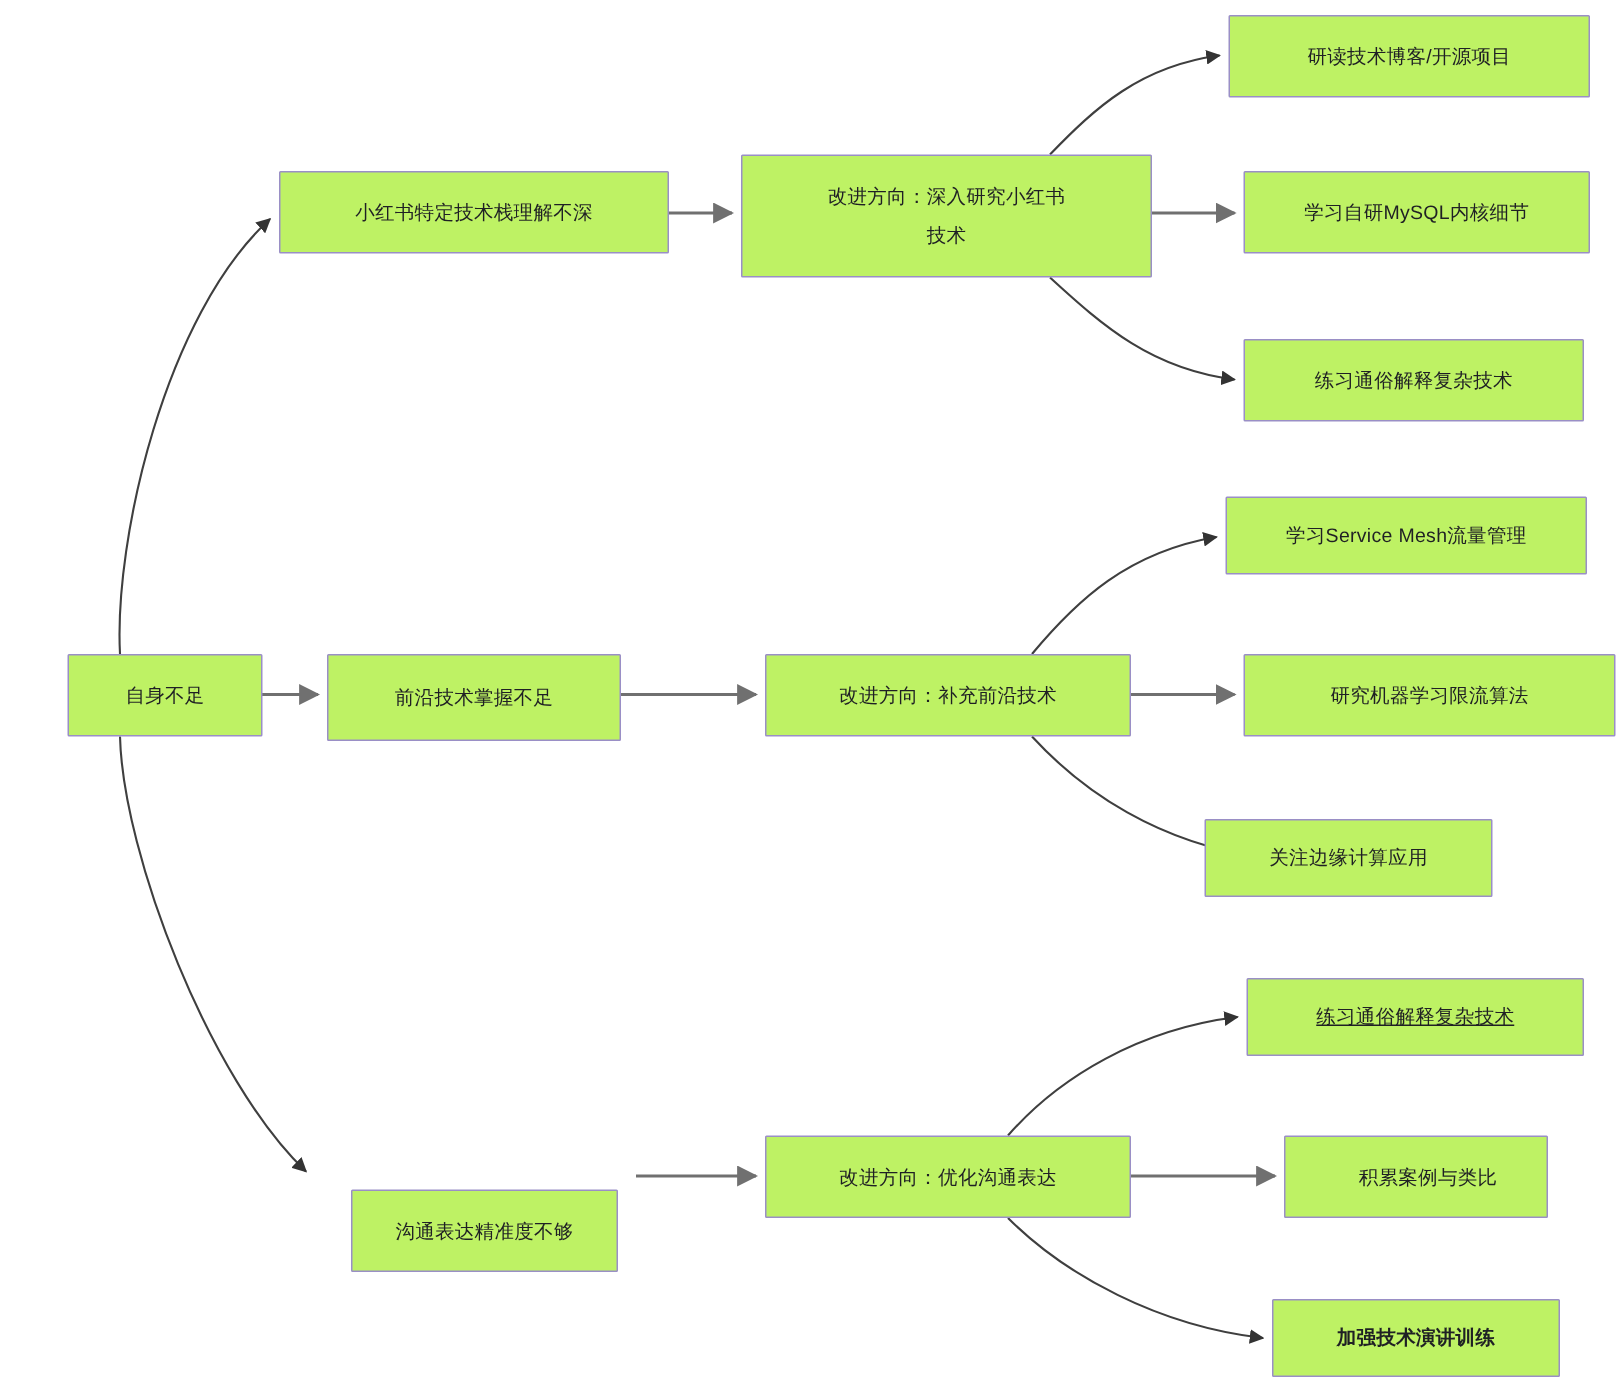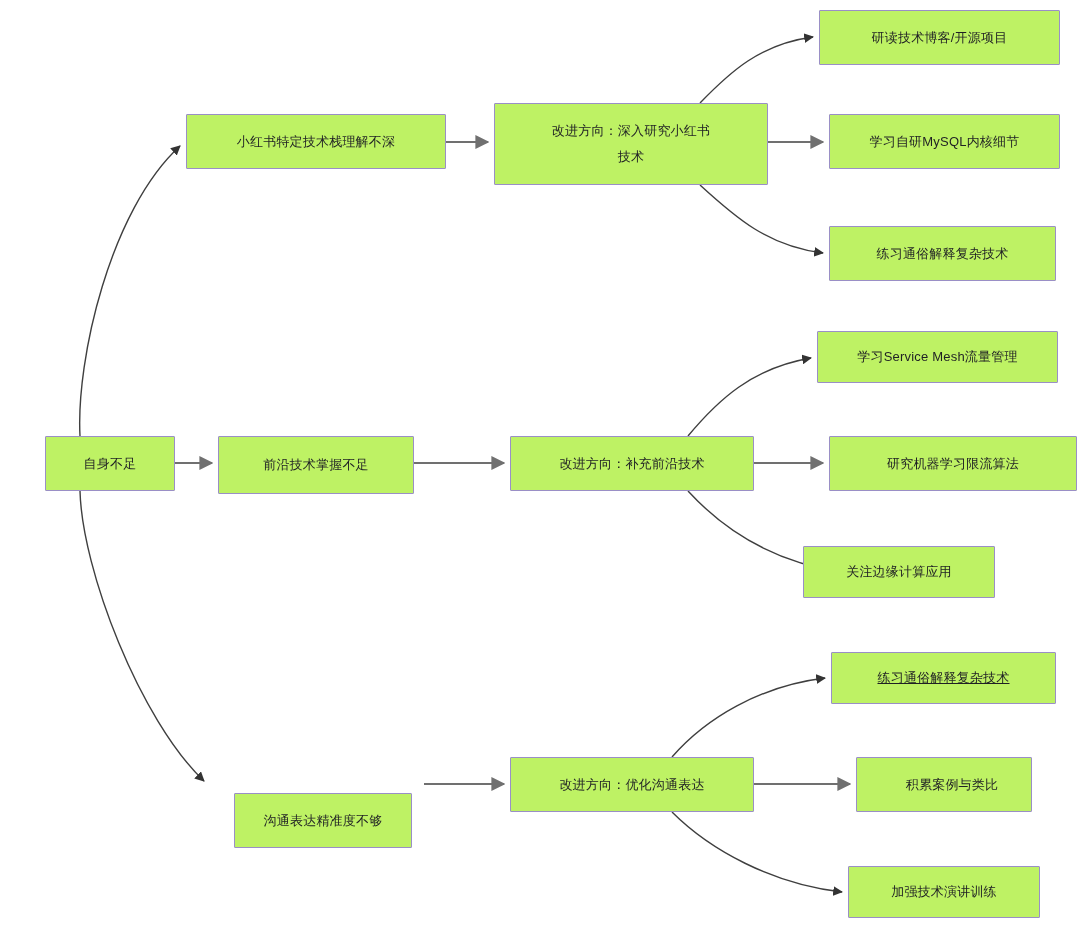--- a/index.html
+++ b/index.html
@@ -119,18 +119,18 @@
       </div>
       <div class="node" style="left: 803px; top: 546px; width: 192px; height: 52px;">
         <span class="label">关注边缘计算应用</span>
       </div>
       <div class="node" style="left: 831px; top: 652px; width: 225px; height: 52px; text-decoration: underline;">
         <span class="label">练习通俗解释复杂技术</span>
       </div>
       <div class="node" style="left: 856px; top: 757px; width: 176px; height: 55px; padding-left: 22px;">
         <span class="label">积累案例与类比</span>
       </div>
-      <div class="node" style="left: 848px; top: 866px; width: 192px; height: 52px;">
+      <div class="node" style="left: 848px; top: 866px; width: 192px; height: 52px; font-weight: bold;">
         <span class="label">加强技术演讲训练</span>
       </div>
     </div>
 
 </div>
 
 </body></html>

